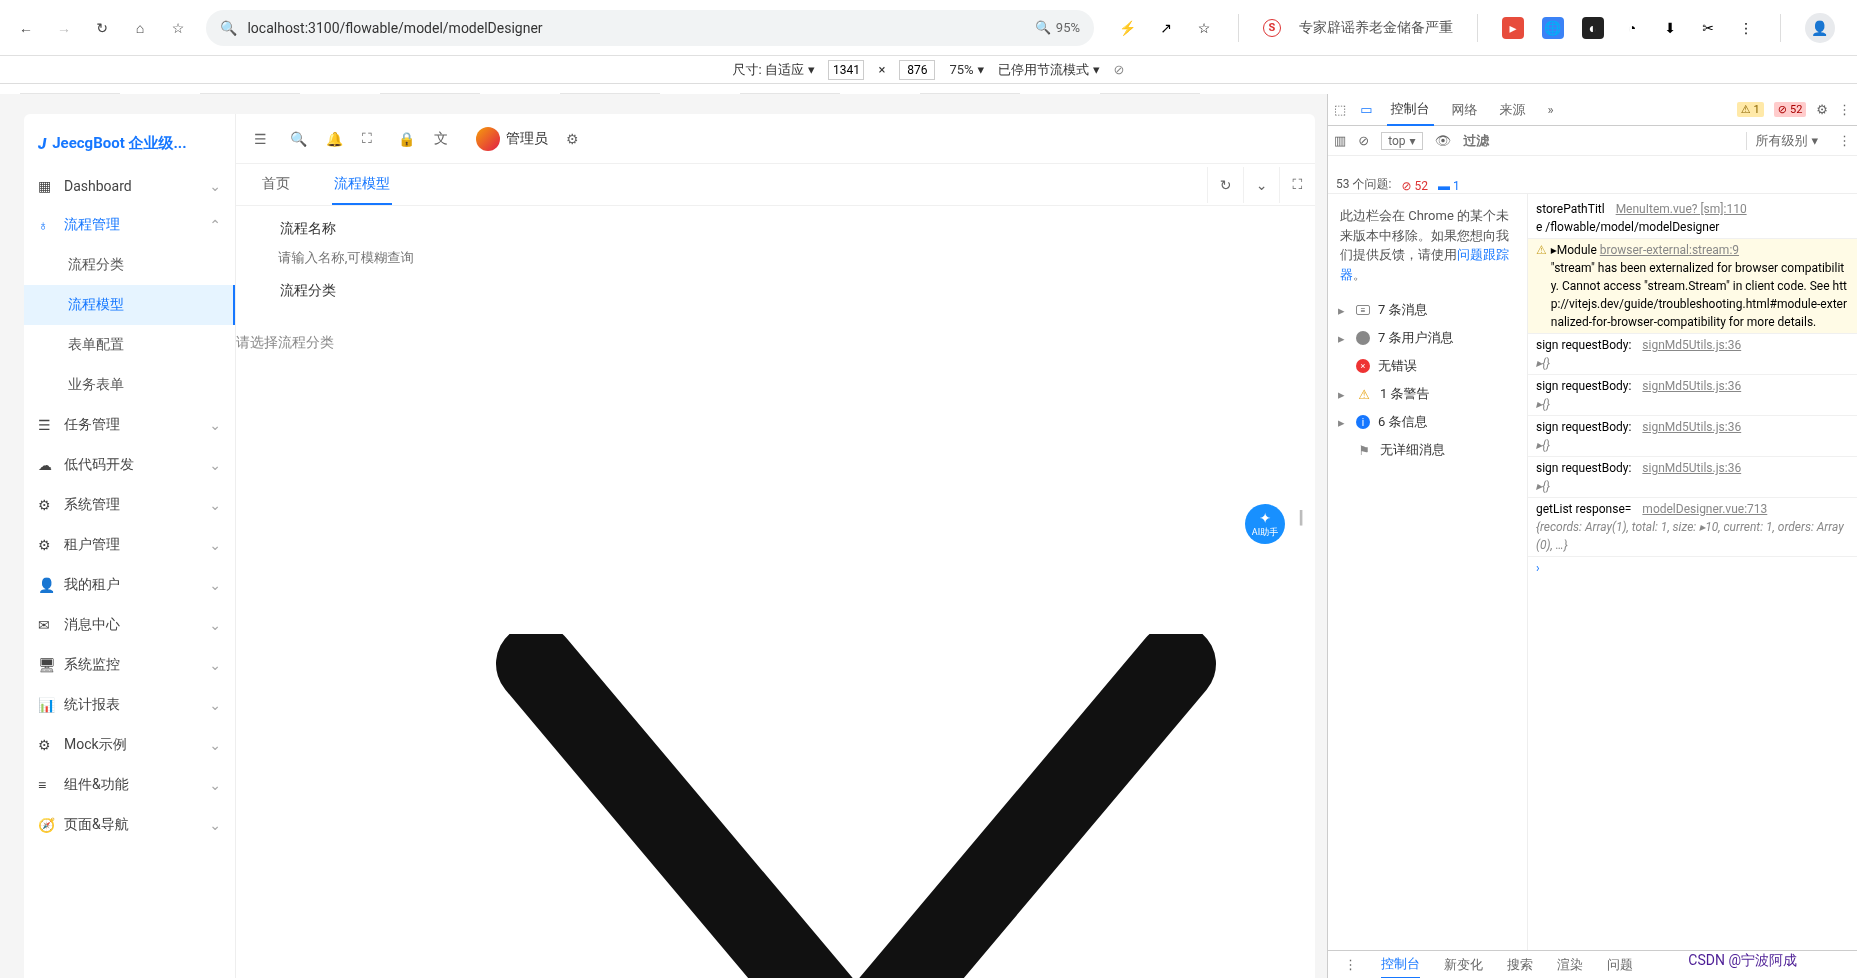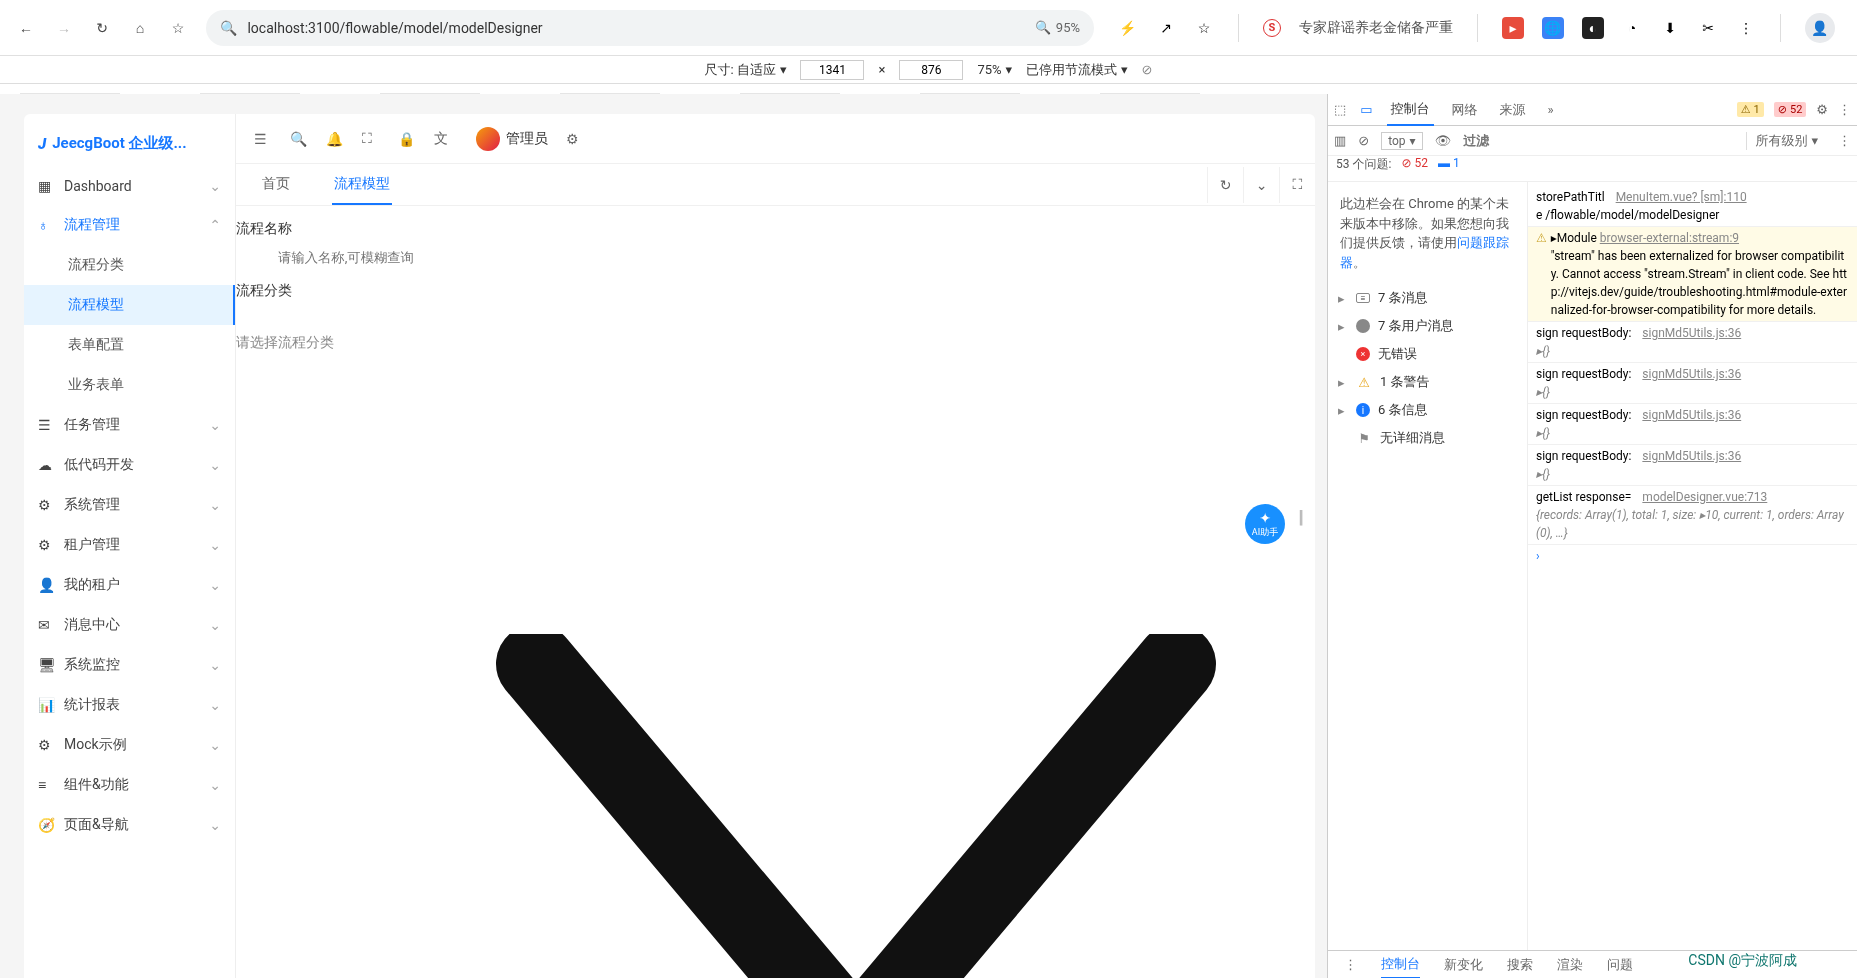--- a/index.html
+++ b/index.html
@@ -14,21 +14,21 @@
 .ext-icons { display: flex; align-items: center; gap: 18px; padding: 0 6px; }
 .ext-icons .ei { width: 20px; height: 20px; display: inline-flex; align-items: center; justify-content: center; }
 .ext-sep { height: 28px; width: 1px; background: #ddd; margin: 0 6px; }
 .news-text { color: #555; font-size: 14px; max-width: 160px; white-space: nowrap; overflow: hidden; }
 .s-badge { width: 18px; height: 18px; border-radius: 50%; border: 1.5px solid #d33; color: #d33; display: inline-flex; align-items: center; justify-content: center; font-size: 11px; font-weight: bold; }
 .sqbox { width: 22px; height: 22px; border-radius: 4px; display: inline-flex; align-items: center; justify-content: center; }
 .avatar-circle { width: 30px; height: 30px; border-radius: 50%; background: #e8eaed; display: inline-flex; align-items: center; justify-content: center; color: #666; }
 
 
 .device-bar { height: 28px; background: #fff; border-bottom: 1px solid #ddd; display: flex; align-items: center; justify-content: center; gap: 14px; font-size: 13px; color: #333; }
-.device-bar .dim-input { width: 64px; height: 20px; border: 1px solid #ccc; text-align: center; font-size: 12px; }
+.device-bar .dim-input { width: 36px; height: 20px; border: 1px solid #ccc; text-align: center; font-size: 12px; }
 .device-bar .sel { display: inline-flex; align-items: center; gap: 4px; }
 
 
 .graytabs { height: 10px; background: #fff; display: flex; gap: 80px; padding-left: 20px; }
 .graytabs div { width: 100px; border-bottom: 1px solid #e5e5e5; }
 
 
 .main-wrap { display: flex; height: calc(978px - 56px - 28px - 10px); }
 .app-area { flex: 1; display: flex; background: #f5f5f5; padding: 20px 12px 0 24px; gap: 0; min-width: 0; }
 
@@ -52,21 +52,21 @@
 .user-avatar { width: 24px; height: 24px; border-radius: 50%; background: linear-gradient(135deg,#f59e0b,#e11d48); }
 
 .tabs-row { height: 42px; display: flex; align-items: center; border-bottom: 1px solid #f0f0f0; }
 .tabs-row .tabs-left { flex: 1; display: flex; padding-left: 24px; gap: 40px; }
 .tab { color: #666; padding: 10px 2px; cursor: pointer; }
 .tab.active { color: #1677ff; border-bottom: 2px solid #1677ff; }
 .tabs-actions { display: flex; gap: 0; }
 .tabs-actions .ta-btn { width: 36px; height: 36px; display: inline-flex; align-items: center; justify-content: center; border-left: 1px solid #f0f0f0; color: #666; cursor: pointer; }
 
 .form-area { padding: 10px 0 0 0; font-size: 14px; color: #333; }
-.form-label { padding: 4px 0; }
+.form-label { padding: 4px 0; margin-left: 44px; }
 .form-input { width: 220px; height: 30px; border: none; outline: none; color: #15803d; padding: 0 2px; text-align: center; }
 .form-select { width: 220px; height: 30px; color: #888; display: flex; align-items: center; }
 
 .big-chevron { position: absolute; left: 240px; top: 520px; }
 .ai-btn { position: absolute; right: 30px; top: 390px; width: 40px; height: 40px; border-radius: 50%; background: #1890ff; color: #fff; display: flex; flex-direction: column; align-items: center; justify-content: center; font-size: 9px; cursor: pointer; }
 .ai-btn .ai-ico { font-size: 14px; }
 .ai-bars { position: absolute; right: 14px; top: 392px; color: #bbb; font-size: 18px; letter-spacing: -3px; }
 
 
 .devtools { width: 530px; border-left: 1px solid #ccc; display: flex; flex-direction: column; font-size: 13px; background: #fff; }
@@ -76,21 +76,21 @@
 .dt-tabs .dt-icon { color: #666; }
 .dt-right { margin-left: auto; display: flex; align-items: center; gap: 10px; }
 .dt-badge { background: #fcc; color: #a00; font-size: 11px; padding: 1px 4px; border-radius: 2px; display: inline-flex; align-items: center; gap: 3px; }
 .dt-badge.warn { background: #ffe9a8; color: #8a6400; }
 
 .dt-toolbar { height: 30px; display: flex; align-items: center; padding: 0 6px; gap: 12px; border-bottom: 1px solid #eee; color: #666; }
 .dt-toolbar .sel { border: 1px solid #ccc; padding: 1px 6px; font-size: 12px; display: inline-flex; align-items: center; gap: 4px; }
 .dt-filter { flex: 1; border: none; outline: none; font-size: 13px; color: #888; font-weight: bold; }
 .dt-level { border-left: 1px solid #ddd; padding: 0 8px; display: inline-flex; align-items: center; gap: 4px;}
 
-.dt-issues { height: 26px; display: flex; align-items: flex-start; border-bottom: 1px solid #eee; padding: 0 8px; gap: 10px; font-size: 12px; color: #555; }
+.dt-issues { height: 26px; display: flex; align-items: flex-end; border-bottom: 1px solid #eee; padding: 0 8px; gap: 10px; font-size: 12px; color: #555; margin-top: 12px; }
 .dt-issues .ibadge { display: inline-flex; align-items: center; gap: 3px; font-size: 12px; }
 .dt-issues .ibadge.err { color: #d33; }
 .dt-issues .ibadge.inf { color: #1677ff; }
 
 .dt-body { flex: 1; display: flex; min-height: 0; }
 .sidebar-panel { width: 200px; border-right: 1px solid #eee; padding: 6px 4px; font-size: 13px; color: #333; }
 .sp-info { padding: 6px 8px 12px; color: #555; line-height: 1.5; }
 .sp-info a { color: #1677ff; text-decoration: none; }
 .sp-row { display: flex; align-items: center; gap: 8px; padding: 5px 6px; cursor: pointer; }
 .sp-arrow { color: #888; width: 10px; }
@@ -107,21 +107,21 @@
 .log-row.warn { background: #fffbe6; }
 .log-msg { flex: 1; word-break: break-all; }
 .log-src { color: #888; text-decoration: underline; margin-left: 8px; white-space: nowrap; }
 .log-link { color: #888; text-decoration: underline; }
 .log-obj { color: #888; font-style: italic; }
 .console-prompt { color: #1677ff; padding: 4px 8px; }
 
 .dt-footer { height: 28px; border-top: 1px solid #ccc; display: flex; align-items: center; gap: 24px; padding: 0 16px; font-size: 13px; color: #666; }
 .dt-footer .dtf.active { color: #1677ff; border-bottom: 2px solid #1677ff; padding: 4px 0; }
 
-.watermark { position: absolute; right: 60px; bottom: 8px; color: #0f766e; font-size: 14px; pointer-events: none; }
+.watermark { position: absolute; right: 60px; bottom: 8px; color: #4c1d95; font-size: 14px; pointer-events: none; }
 </style>
 </head>
 <body>
 
 <div class="browser-bar">
   <span class="icon-btn">←</span>
   <span class="icon-btn" style="color:#bbb">→</span>
   <span class="icon-btn">↻</span>
   <span class="icon-btn">⌂</span>
   <span class="icon-btn">☆</span>

